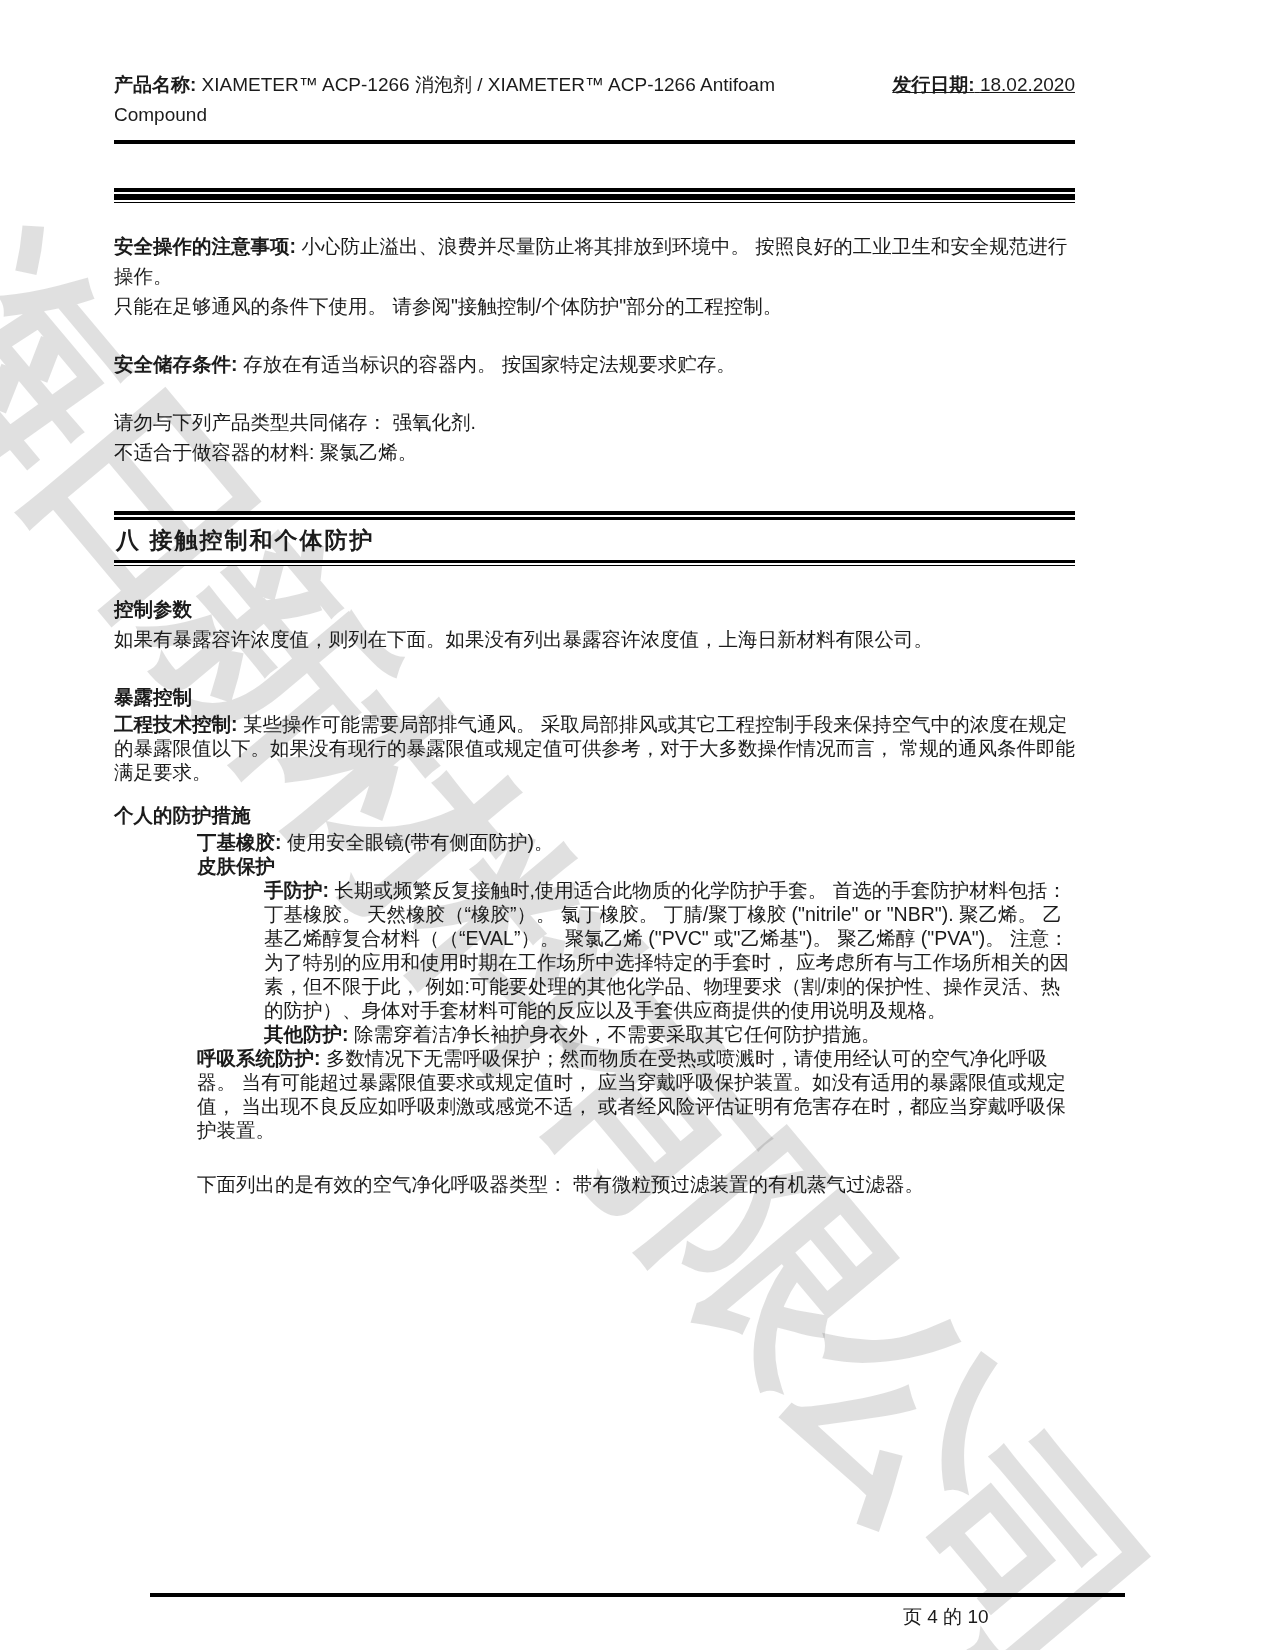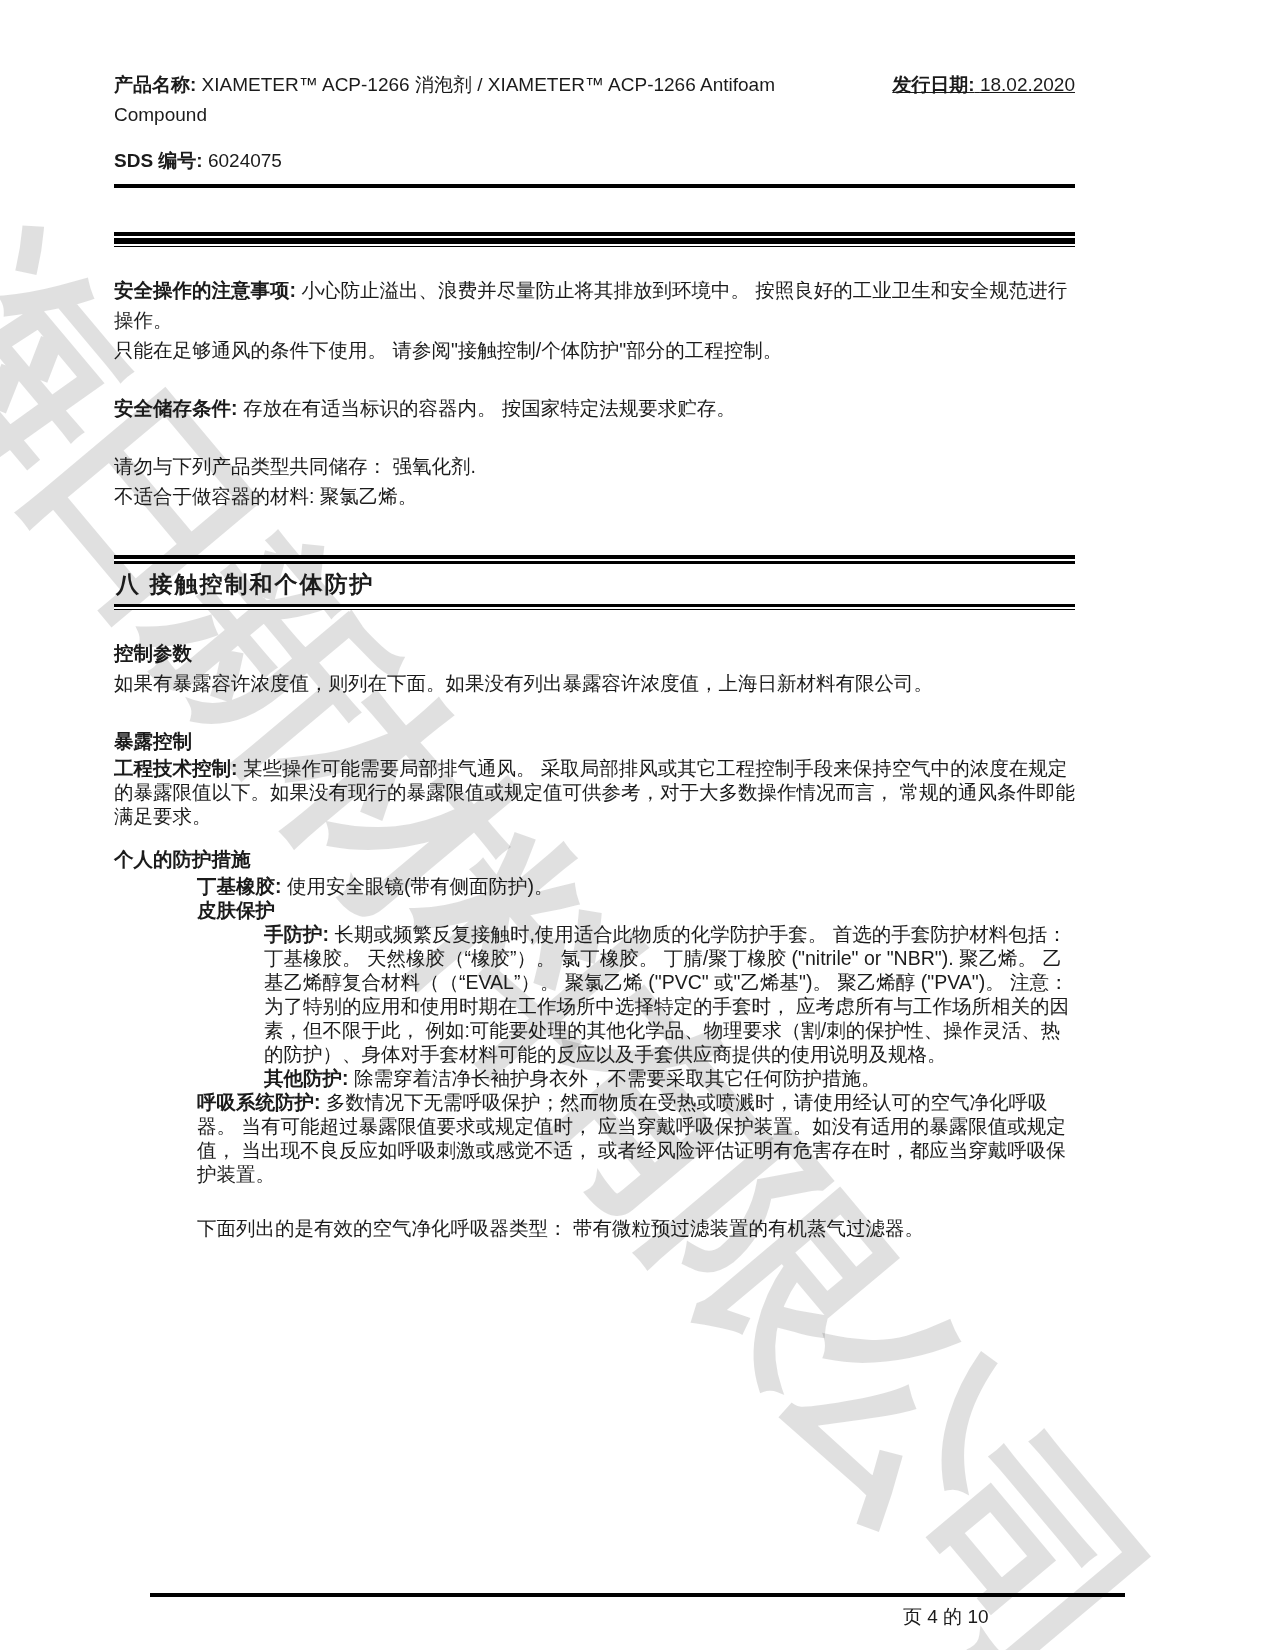--- a/index.html
+++ b/index.html
@@ -61,24 +61,20 @@
       <div class="header-row">
         <div class="product">
           <span class="b">产品名称:</span>
           <span>XIAMETER™ ACP-1266 消泡剂 / XIAMETER™ ACP-1266 Antifoam Compound</span>
         </div>
         <div class="issue">
           <span class="b">发行日期:</span>
           <span>18.02.2020</span>
         </div>
       </div>
-      <div class="sds-no">
-        <span class="b">SDS 编号:</span>
-        <span>6024075</span>
-      </div>
       <div class="header-rule"></div>
     </header>
 
     <main id="sections">
         <section>
           <div class="band-top">
             <div class="l1"></div>
             <div class="l2"></div>
             <div class="l3"></div>
           </div>

